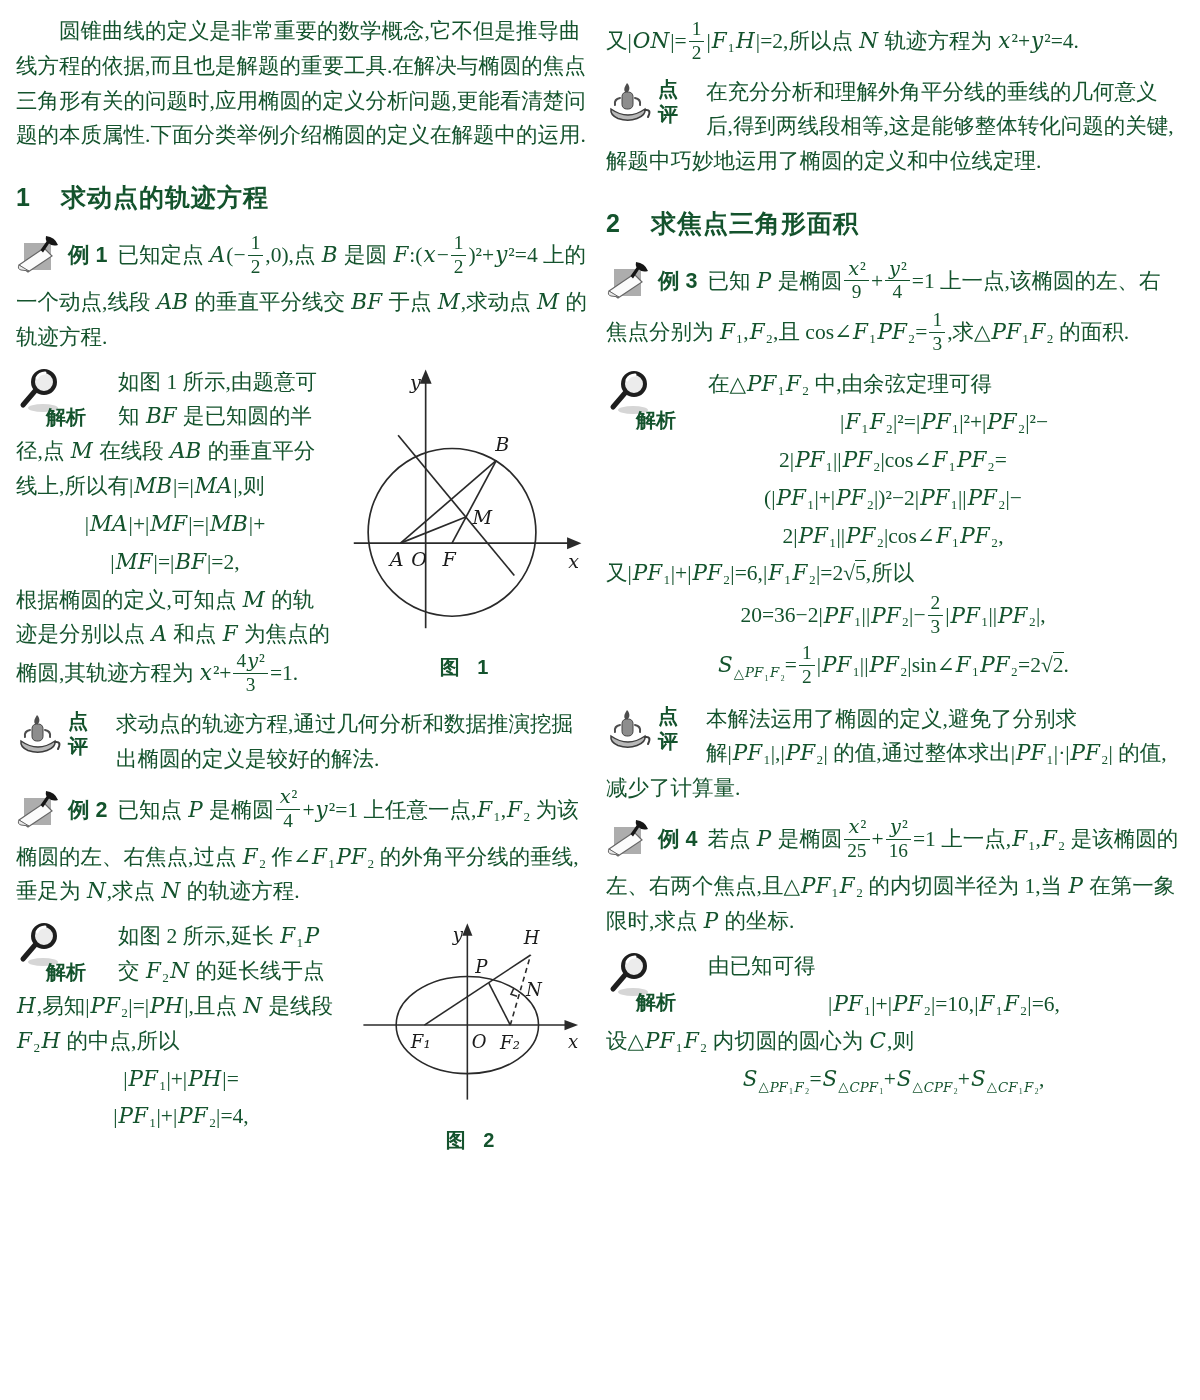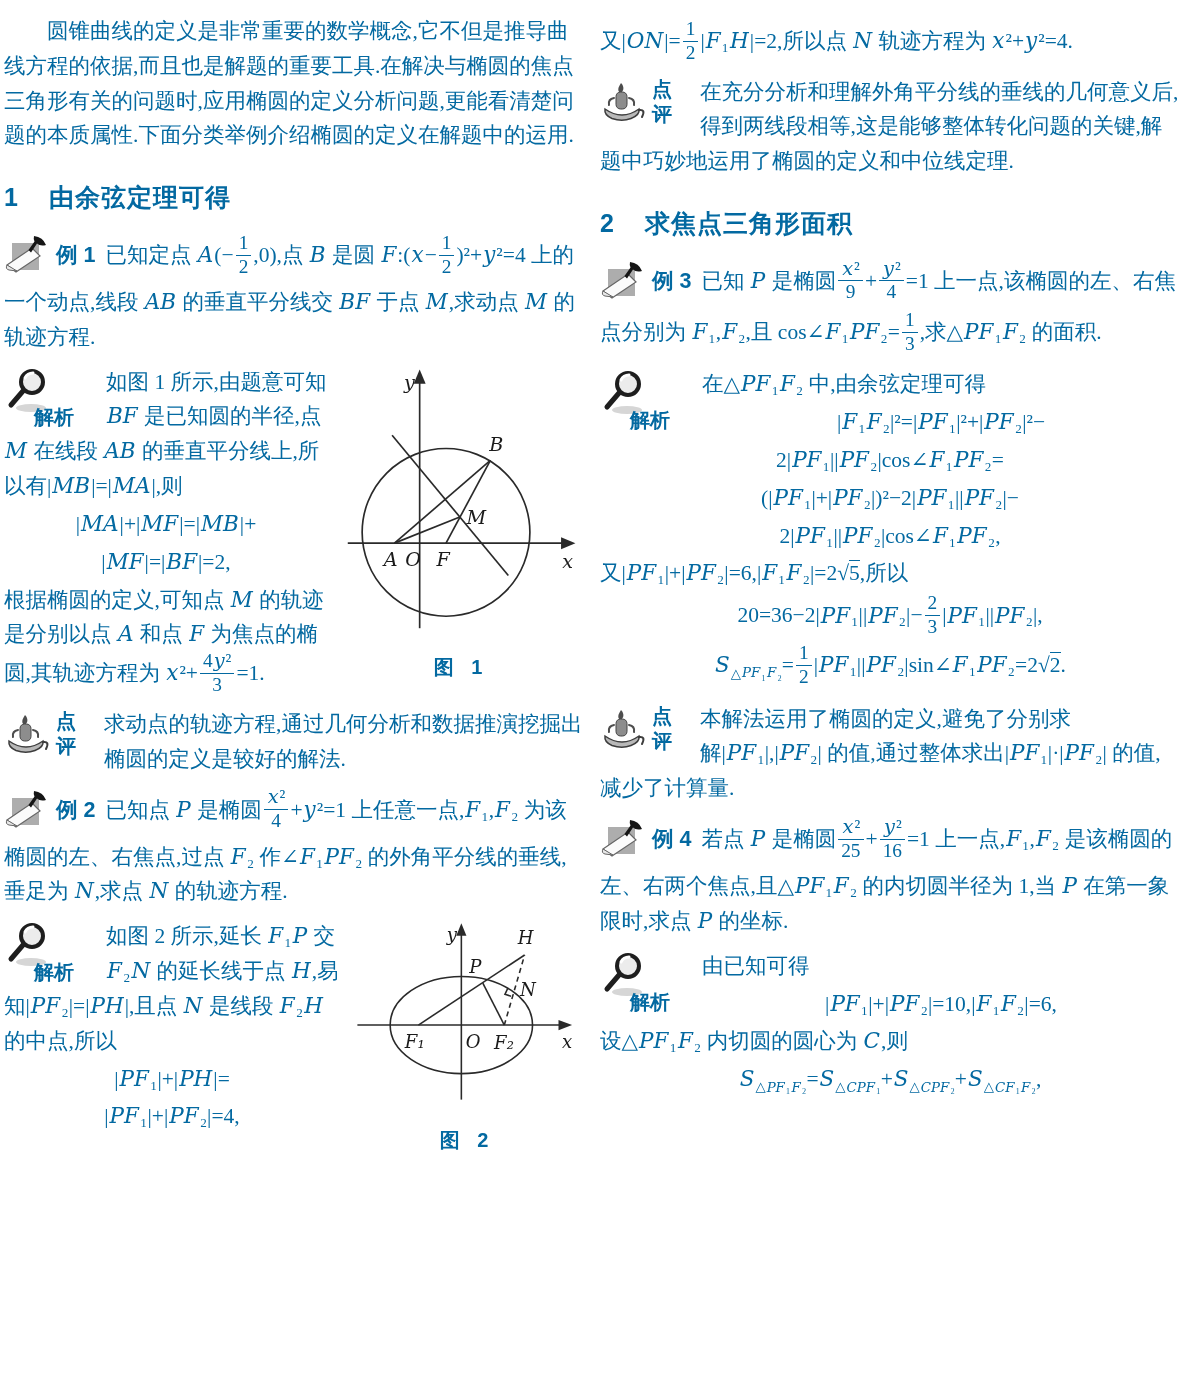--- a/index.html
+++ b/index.html
@@ -1,20 +1,20 @@
 <!DOCTYPE html>
 <html><head>
 <meta charset="utf-8">
 <style>
   html,body{margin:0;padding:0;background:#f2f2f2;}
   .page{
     width:1200px;height:1400px;box-sizing:border-box;background:#ffffff;
-    display:flex;gap:16px;padding:14px 20px 0 4px;
+    display:flex;gap:16px;padding:14px 20px 0 16px;
     font-family:"Liberation Serif","DejaVu Serif","DejaVu Sans",serif;
-    font-size:21.5px;line-height:1.62;color:#0369a1;overflow:hidden;
+    font-size:21.5px;line-height:1.62;color:#14532d;overflow:hidden;
   }
   .col{flex:1 1 0;min-width:0;}
   .intro{margin:0 0 6px 0;text-indent:2em;}
   h2.sec{font-size:25px;font-weight:700;margin:24px 0 16px 0;
     font-family:"Liberation Sans","DejaVu Sans",sans-serif;letter-spacing:1px;}
   h2.sec .secnum{margin-right:30px;}
   .example{margin:12px 0 10px 0;}
   .ex-icon{display:inline-block;vertical-align:-12px;margin-right:4px;}
   .ex-label{font-weight:700;font-family:"Liberation Sans","DejaVu Sans",sans-serif;margin:0 10px 0 2px;text-align:right;}
   .sol,.comment{margin:8px 0;}
@@ -43,21 +43,21 @@
 </head>
 <body>
 
 <div class="page">
 
   <div class="col">
 
     <p class="intro">圆锥曲线的定义是非常重要的数学概念,它不但是推导曲线方程的依据,而且也是解题的重要工具.在解决与椭圆的焦点三角形有关的问题时,应用椭圆的定义分析问题,更能看清楚问题的本质属性.下面分类举例介绍椭圆的定义在解题中的运用.</p>
 
     <h2 class="sec">
-      <span class="secnum">1</span><span>由余弦定理可得</span>
+      <span class="secnum">1</span><span>求动点的轨迹方程</span>
     </h2>
 
     <div class="example">
       <span class="ex-icon">
         <svg xmlns="http://www.w3.org/2000/svg" width="46" height="40" viewBox="0 0 46 40">
           <rect x="8" y="9" width="27" height="27" fill="#adadad"></rect>
           <path d="M3,31 L28,14 L36,22 L12,38 Z" fill="#fbfbfb" stroke="#666" stroke-width="1.2"></path>
           <path d="M3,31 q-2,4 2,5 l8,1 z" fill="#e8e8e8" stroke="#666" stroke-width="1"></path>
           <path d="M30,2 q9,1 12,9 q-6,1.5 -9,-1.5 l-6,9 l-2.5,-2.5 l6,-8.5 q-1.2,-3 -0.5,-5.5 Z" fill="#161616"></path>
         </svg>

